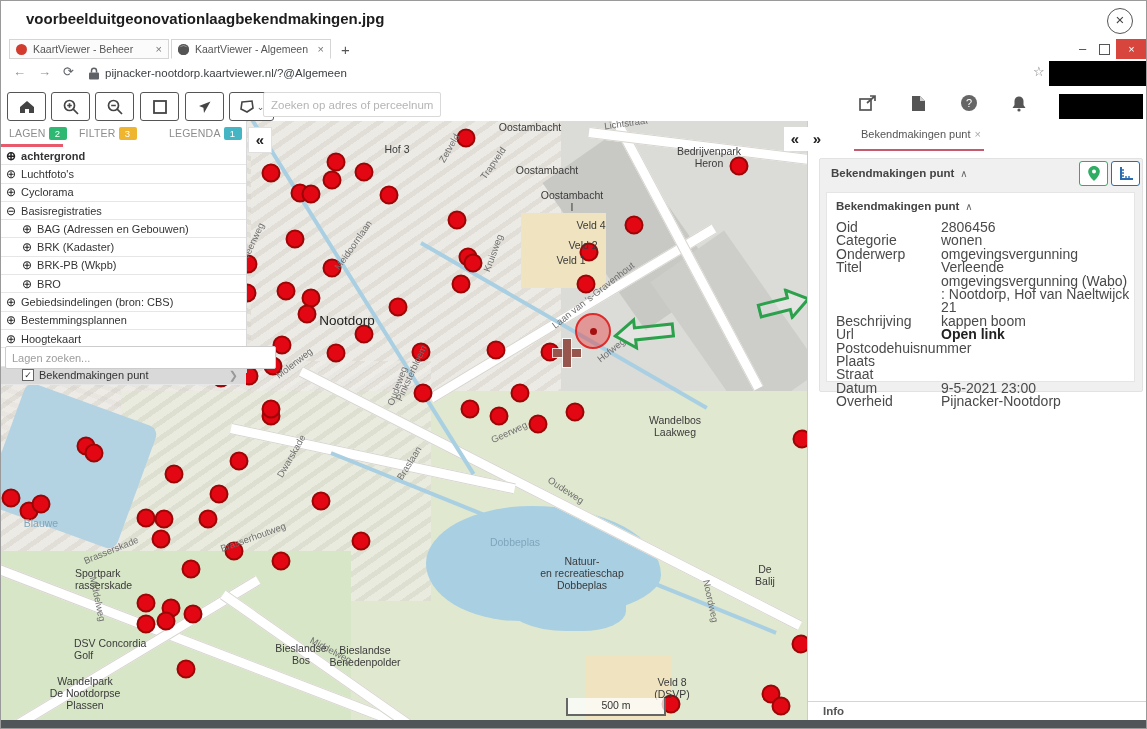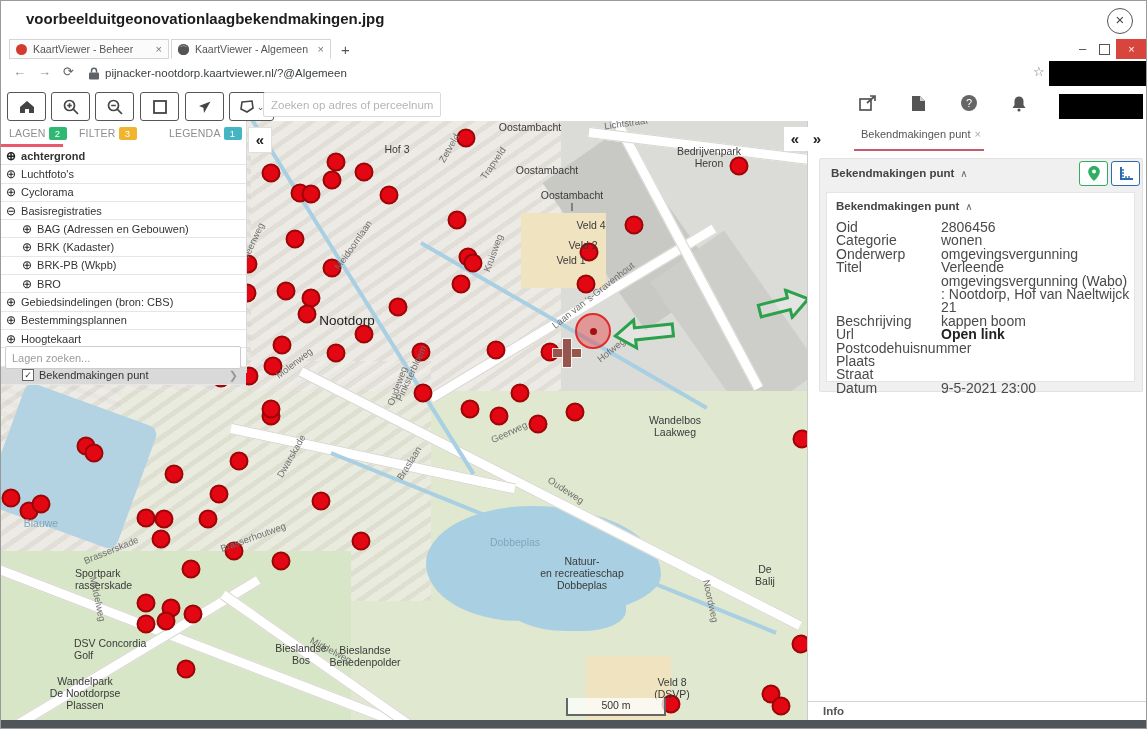--- a/index.html
+++ b/index.html
@@ -49,21 +49,21 @@
   #layer-list{left:0;top:146px;width:245px;z-index:31;background:#fff;}
   .lrow{display:flex;align-items:center;height:17.3px;border-bottom:1px solid #e6e6e6;padding-left:5px;
         font-size:11px;color:#333;cursor:pointer;background:#fff;}
   .lrow.indent{padding-left:21px;}
   .lrow.bold{font-weight:bold;}
   .lrow.selected{background:#d9d9d9;}
   .lrow .exp{font-size:12px;margin-right:5px;color:#222;line-height:1;}
   .lrow .cb{width:10px;height:10px;border:1px solid #666;background:#fff;margin-right:5px;font-size:9px;
             line-height:10px;text-align:center;color:#333;}
   .lrow .rowact{margin-left:auto;margin-right:8px;color:#999;font-size:11px;}
-  #layer-search{left:4px;top:345px;width:236px;height:23px;border:1px solid #ccc;border-radius:2px;font-size:11px;
+  #layer-search{left:4px;top:345px;width:271px;height:23px;border:1px solid #ccc;border-radius:2px;font-size:11px;
                 color:#444;padding:0 6px;box-sizing:border-box;z-index:31;outline:none;}
   #layer-search::placeholder{color:#9d9d9d;}
   
   #map{left:0;top:120px;width:806px;height:600px;background:#e9e6e0;overflow:hidden;z-index:10;}
   .dz{position:absolute;}
   .pattern{background:repeating-linear-gradient(-35deg,#dcd9d2 0 5px,#efede8 5px 13px);opacity:.6;}
   .pattern2{background:repeating-linear-gradient(20deg,#d8d5ce 0 5px,#ebe9e4 5px 12px);opacity:.6;}
   .road{position:absolute;height:9px;background:#fff;border-top:1px solid #d8d5cf;border-bottom:1px solid #d8d5cf;transform-origin:left center;}
   .canal{position:absolute;height:4px;background:#a9cfe2;transform-origin:left center;}
   .dot{position:absolute;width:19px;height:19px;border-radius:50%;background:#e30613;border:2px solid #9c0606;
@@ -500,18 +500,22 @@
         <span class="fvalue"></span>
       </div>
       <div class="frow">
         <span class="flabel">Straat</span>
         <span class="fvalue"></span>
       </div>
       <div class="frow">
         <span class="flabel">Datum</span>
         <span class="fvalue">9-5-2021 23:00</span>
       </div>
+      <div class="frow">
+        <span class="flabel">Overheid</span>
+        <span class="fvalue">Pijnacker-Nootdorp</span>
+      </div>
     </div>
   <div class="abs" id="info-bar"></div>
   <div class="abs" id="info-label">Info</div>
 
   <div class="abs" id="bottombar"></div>
 </div>
 
 </body></html>

